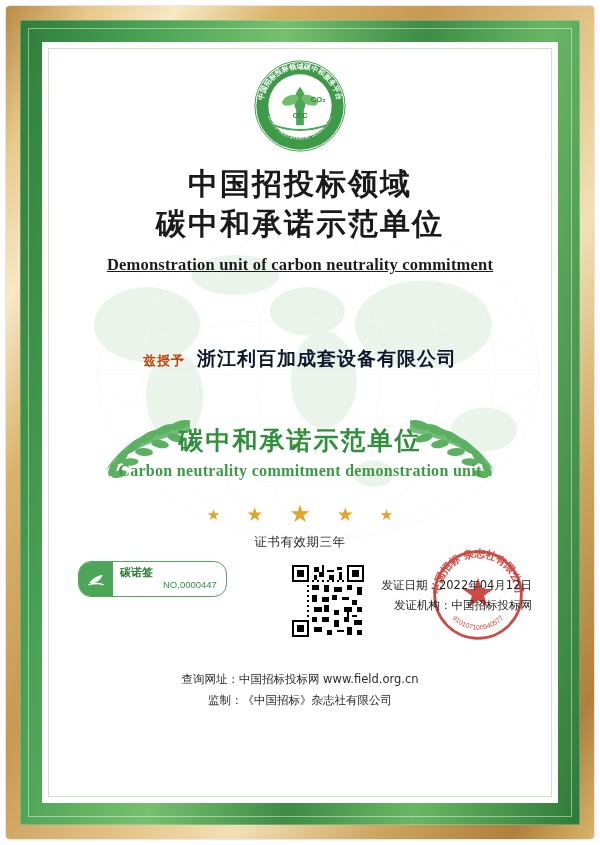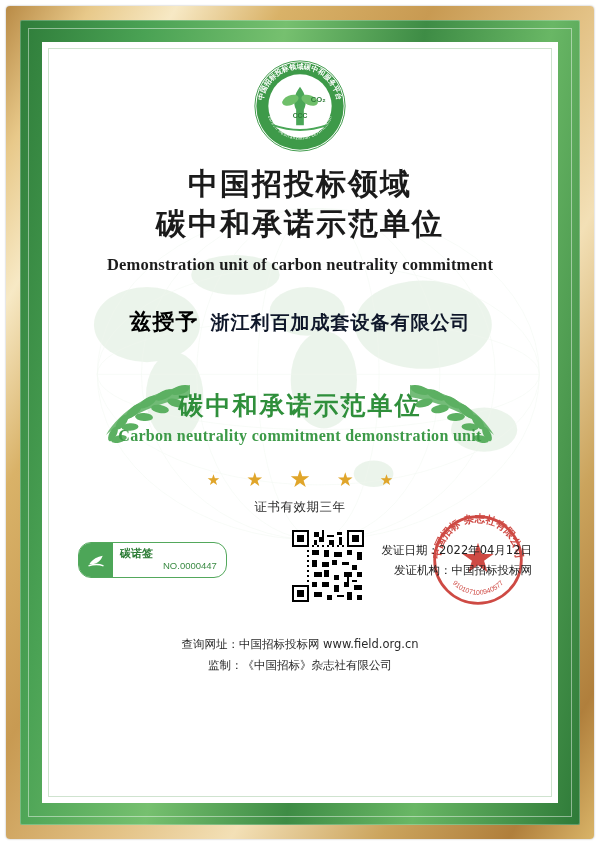--- a/index.html
+++ b/index.html
@@ -115,36 +115,38 @@
 
   .title-en {
     font-family: "Liberation Serif", "DejaVu Serif", serif;
     font-size: 16.5px;
     font-weight: bold;
     color: #1c1c1c;
     text-align: center;
     line-height: 1.45;
     margin-top: 10px;
     letter-spacing: 0.2px;
+    text-decoration: underline;
   }
 
   
   .awardee-row {
     display: flex;
     align-items: baseline;
     justify-content: center;
     margin-top: 30px;
     gap: 12px;
   }
   .awardee-prefix {
     font-family: "DejaVu Sans", "Liberation Sans", sans-serif;
-    font-size: 22px;
-    font-weight: bold;
-    color: #000000;
+    font-size: 13px;
+    font-weight: bold;
+    color: #c2410c;
     letter-spacing: 1px;
+    margin-top: 45px;
   }
   .awardee-name {
     font-family: "DejaVu Sans", "Liberation Sans", sans-serif;
     font-size: 19px;
     font-weight: bold;
     color: #0f172a;
     letter-spacing: 1px;
   }
 
   
@@ -213,21 +215,21 @@
     position: relative;
     width: 100%;
     margin-top: 6px;
     height: 96px;
   }
 
   
   .badge {
     position: absolute;
     left: 36px;
-    top: 20px;
+    top: 4px;
     display: flex;
     align-items: stretch;
     border: 1px solid #53a85c;
     border-radius: 13px;
     overflow: hidden;
     height: 34px;
     background: #ffffff;
   }
   .badge-icon {
     width: 34px;

